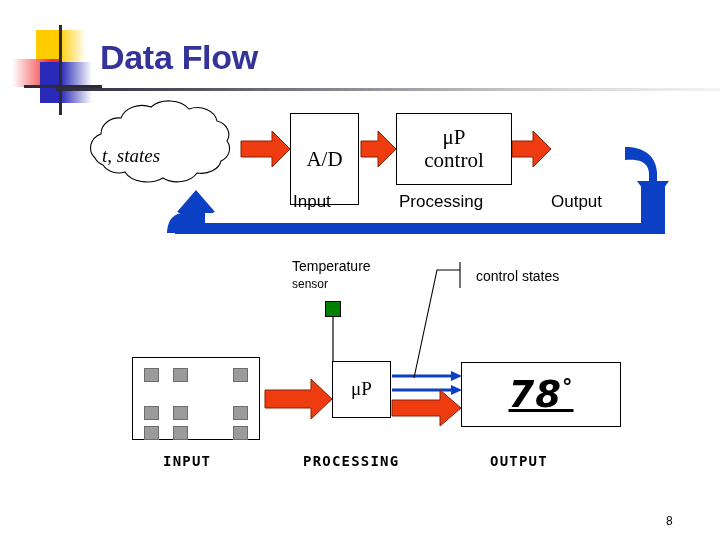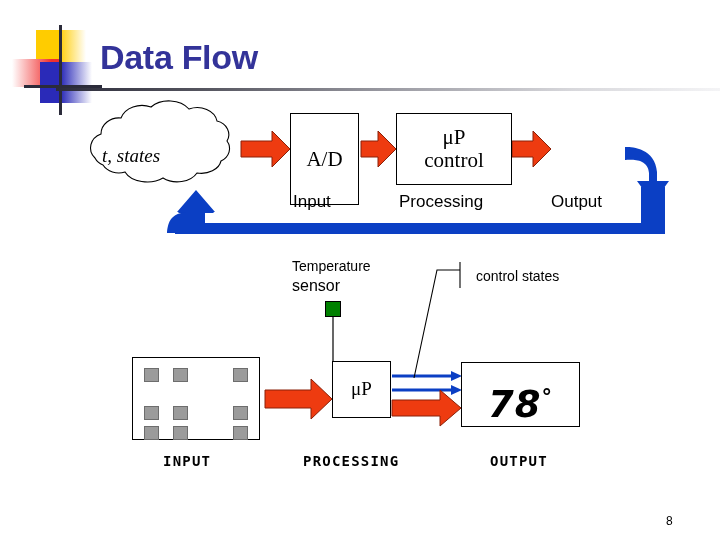--- a/index.html
+++ b/index.html
@@ -129,27 +129,28 @@
   }
   .sensor-square {
     position: absolute;
     left: 325px; top: 301px; width: 16px; height: 16px;
     background: #008000;
     border: 1px solid #000000;
     box-sizing: border-box;
   }
   .display-box {
     position: absolute;
-    left: 461px; top: 362px; width: 119px; height: 65px;
+    left: 461px; top: 362px; width: 160px; height: 65px;
     border: 1px solid #000000;
     background: #ffffff;
     box-sizing: border-box;
     display: flex;
-    align-items: flex-end;
+    align-items: center;
     justify-content: center;
+    text-decoration: underline;
   }
   .display-value {
     font-family: "DejaVu Sans", sans-serif;
     font-weight: bold;
     font-style: italic;
     font-size: 37px;
     letter-spacing: 1px;
     color: #000000;
     white-space: nowrap;
   }
@@ -255,21 +256,21 @@
     <span>μP</span>
     <span>control</span>
   </div>
 
 
   <div class="label-sans" style="left:293px; top:192px;">Input</div>
   <div class="label-sans" style="left:399px; top:192px;">Processing</div>
   <div class="label-sans" style="left:551px; top:192px;">Output</div>
 
   <div class="label-sans" style="left:292px; top:258px; font-size:14px;">Temperature</div>
-  <div class="label-sans" style="left:292px; top:277px; font-size:16px;">sensor</div>
+  <div class="label-sans" style="left:292px; top:277px; font-size:12px;">sensor</div>
   <div class="sensor-square"></div>
 
   <div class="label-sans" style="left:476px; top:268px; font-size:14px;">control states</div>
 
   <div class="keypad-box">
     <div class="key" style="left:11px;  top:10px;"></div>
     <div class="key" style="left:40px;  top:10px;"></div>
     <div class="key" style="left:100px; top:10px;"></div>
     <div class="key" style="left:11px;  top:48px;"></div>
     <div class="key" style="left:40px;  top:48px;"></div>

